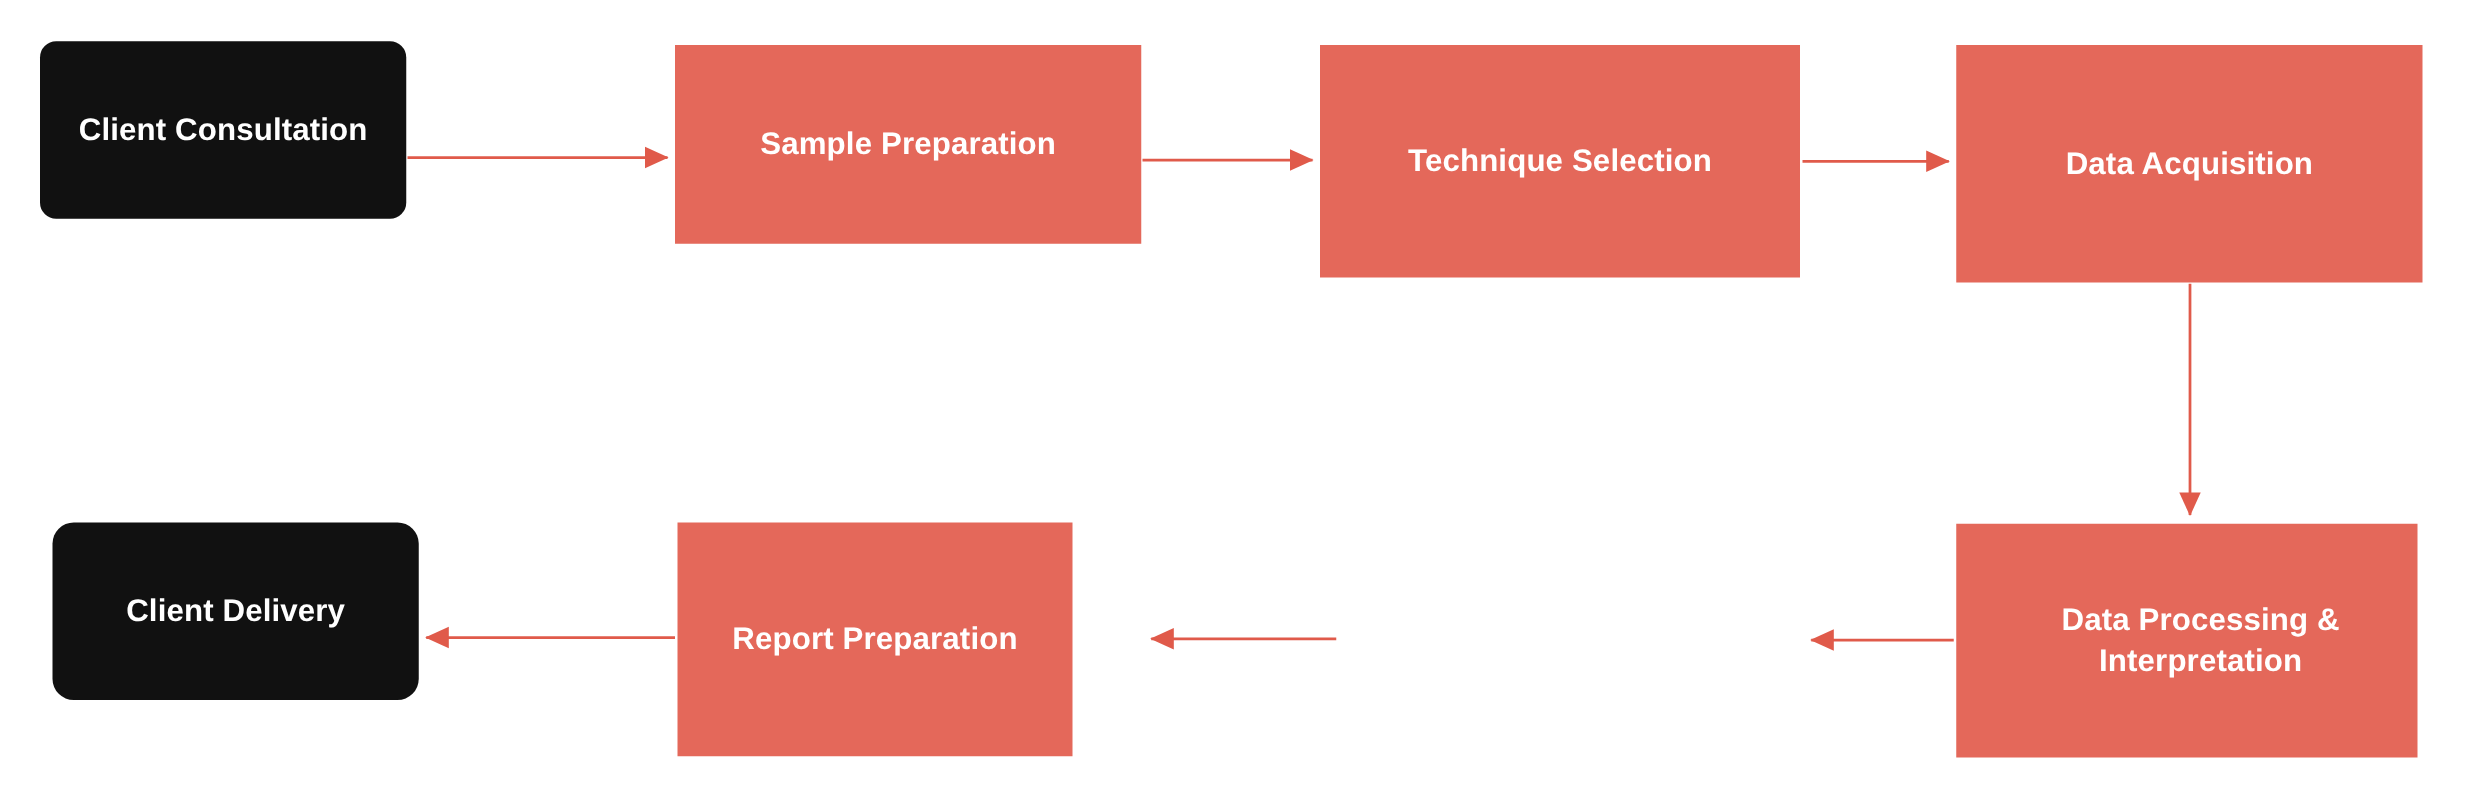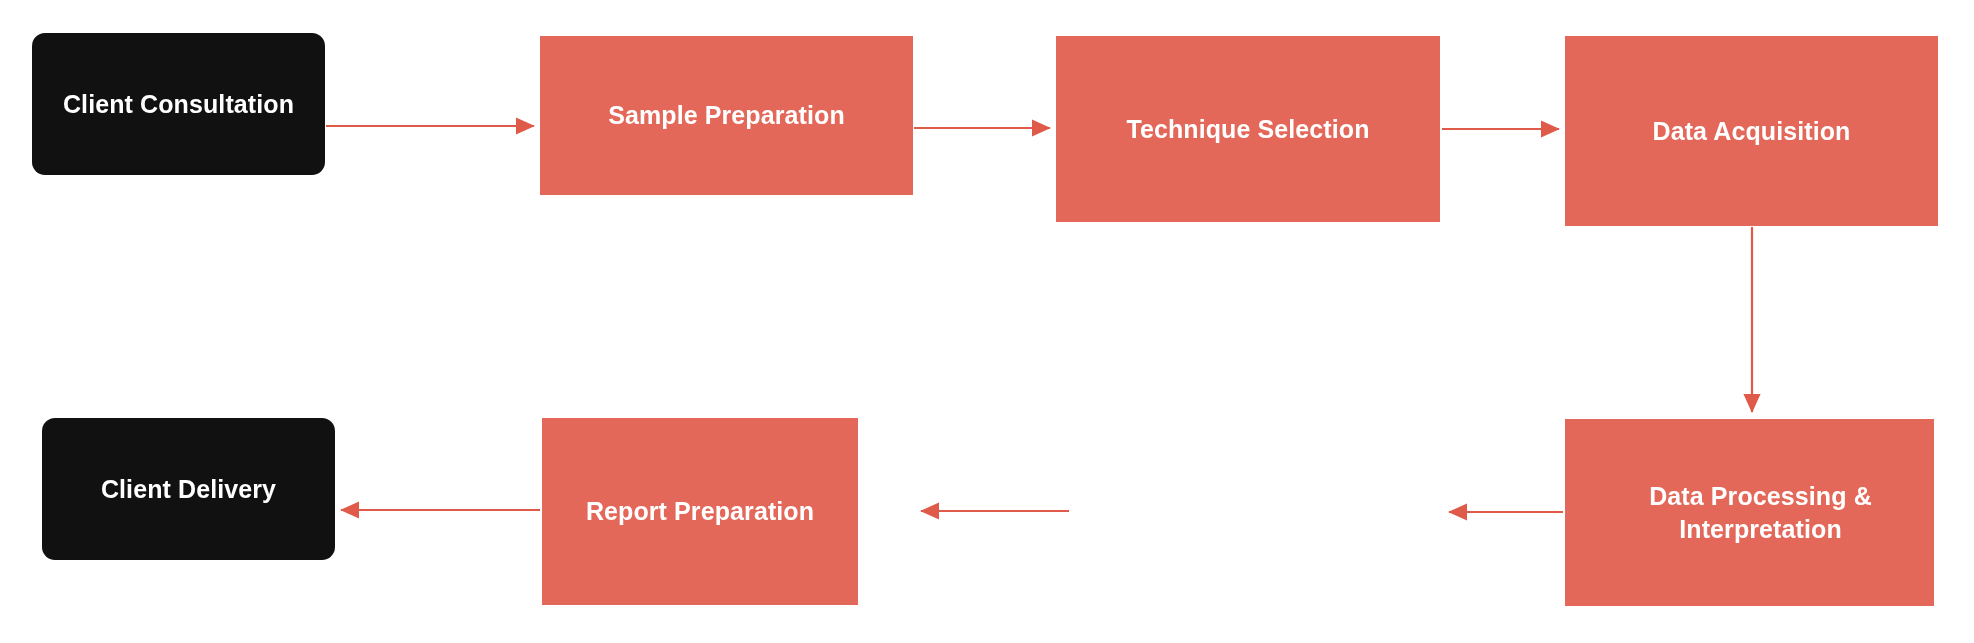--- a/index.html
+++ b/index.html
@@ -107,17 +107,17 @@
 
   <div class="node process" style="left:1565px; top:419px; width:369px; height:187px; padding-left:68px; padding-right:46px;">
     <span class="label">Data Processing &amp; Interpretation</span>
   </div>
 
 
   <div class="node process" style="left:542px; top:418px; width:316px; height:187px;">
     <span class="label">Report Preparation</span>
   </div>
 
-  <div class="node terminal" style="left:42px; top:418px; width:293px; height:142px;">
+  <div class="node terminal" style="left:42px; top:418px; width:293px; height:142px;border-radius:17px;">
     <span class="label">Client Delivery</span>
   </div>
 
 </div>
 
 </body></html>

